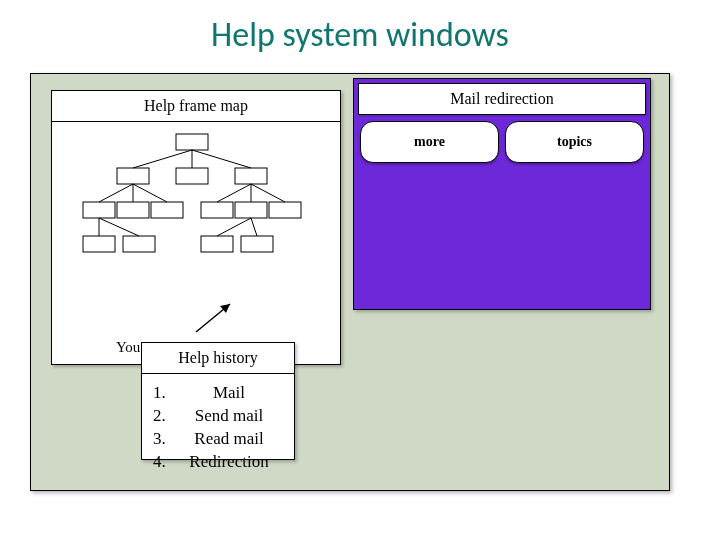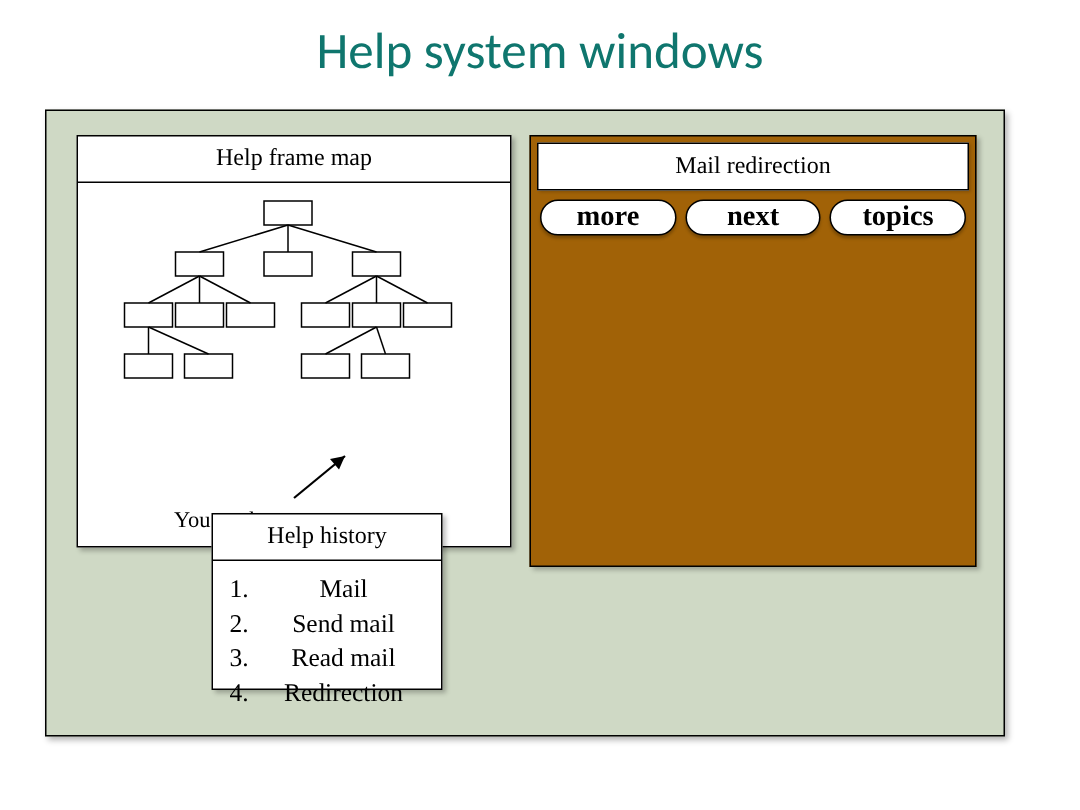--- a/index.html
+++ b/index.html
@@ -57,24 +57,24 @@
     margin-top: 34px;
   }
   .arrow {
     position: absolute;
     left: 138px;
     bottom: 26px;
   }
   
   .redir {
     left: 322px;
-    top: 16px;
+    top: 4px;
     width: 298px;
-    height: 288px;
-    background: #a16207;
+    height: 232px;
+    background: #6d28d9;
   }
   .redir .panel-title {
     background: #fff;
     margin: 4px 4px 0 4px;
     border: 1px solid #000;
     border-bottom: 1px solid #000;
     box-shadow: 1px 1px 2px rgba(0,0,0,0.2);
   }
   .redir-body {
     background: #fff;
@@ -91,23 +91,23 @@
     justify-content: space-between;
     gap: 6px;
     margin: 6px 6px 0 6px;
   }
   .pill {
     flex: 1;
     background: #fff;
     border: 1px solid #000;
     border-radius: 13px;
     text-align: center;
-    font-size: 19px;
+    font-size: 14px;
     font-weight: bold;
-    padding: 0 0;
+    padding: 12px 0;
     box-shadow: 0 2px 2px rgba(0,0,0,0.25);
     cursor: pointer;
   }
   
   .history {
     left: 110px;
     top: 268px;
     width: 154px;
     height: 118px;
   }
@@ -171,21 +171,20 @@
       <line x1="6" y1="34" x2="40" y2="6" stroke="#000" stroke-width="1.5"></line>
       <polygon points="40,6 30,8 36,15" fill="#000"></polygon>
     </svg>
     <div class="you-are-here">You are here</div>
   </div>
 
   <div class="panel redir">
     <div class="panel-title">Mail redirection</div>
     <div class="redir-buttons">
       <div class="pill">more</div>
-      <div class="pill">next</div>
       <div class="pill">topics</div>
     </div>
   </div>
 
   <div class="panel history">
     <div class="panel-title">Help history</div>
     <ol>
       <li>Mail</li>
       <li>Send mail</li>
       <li>Read mail</li>

